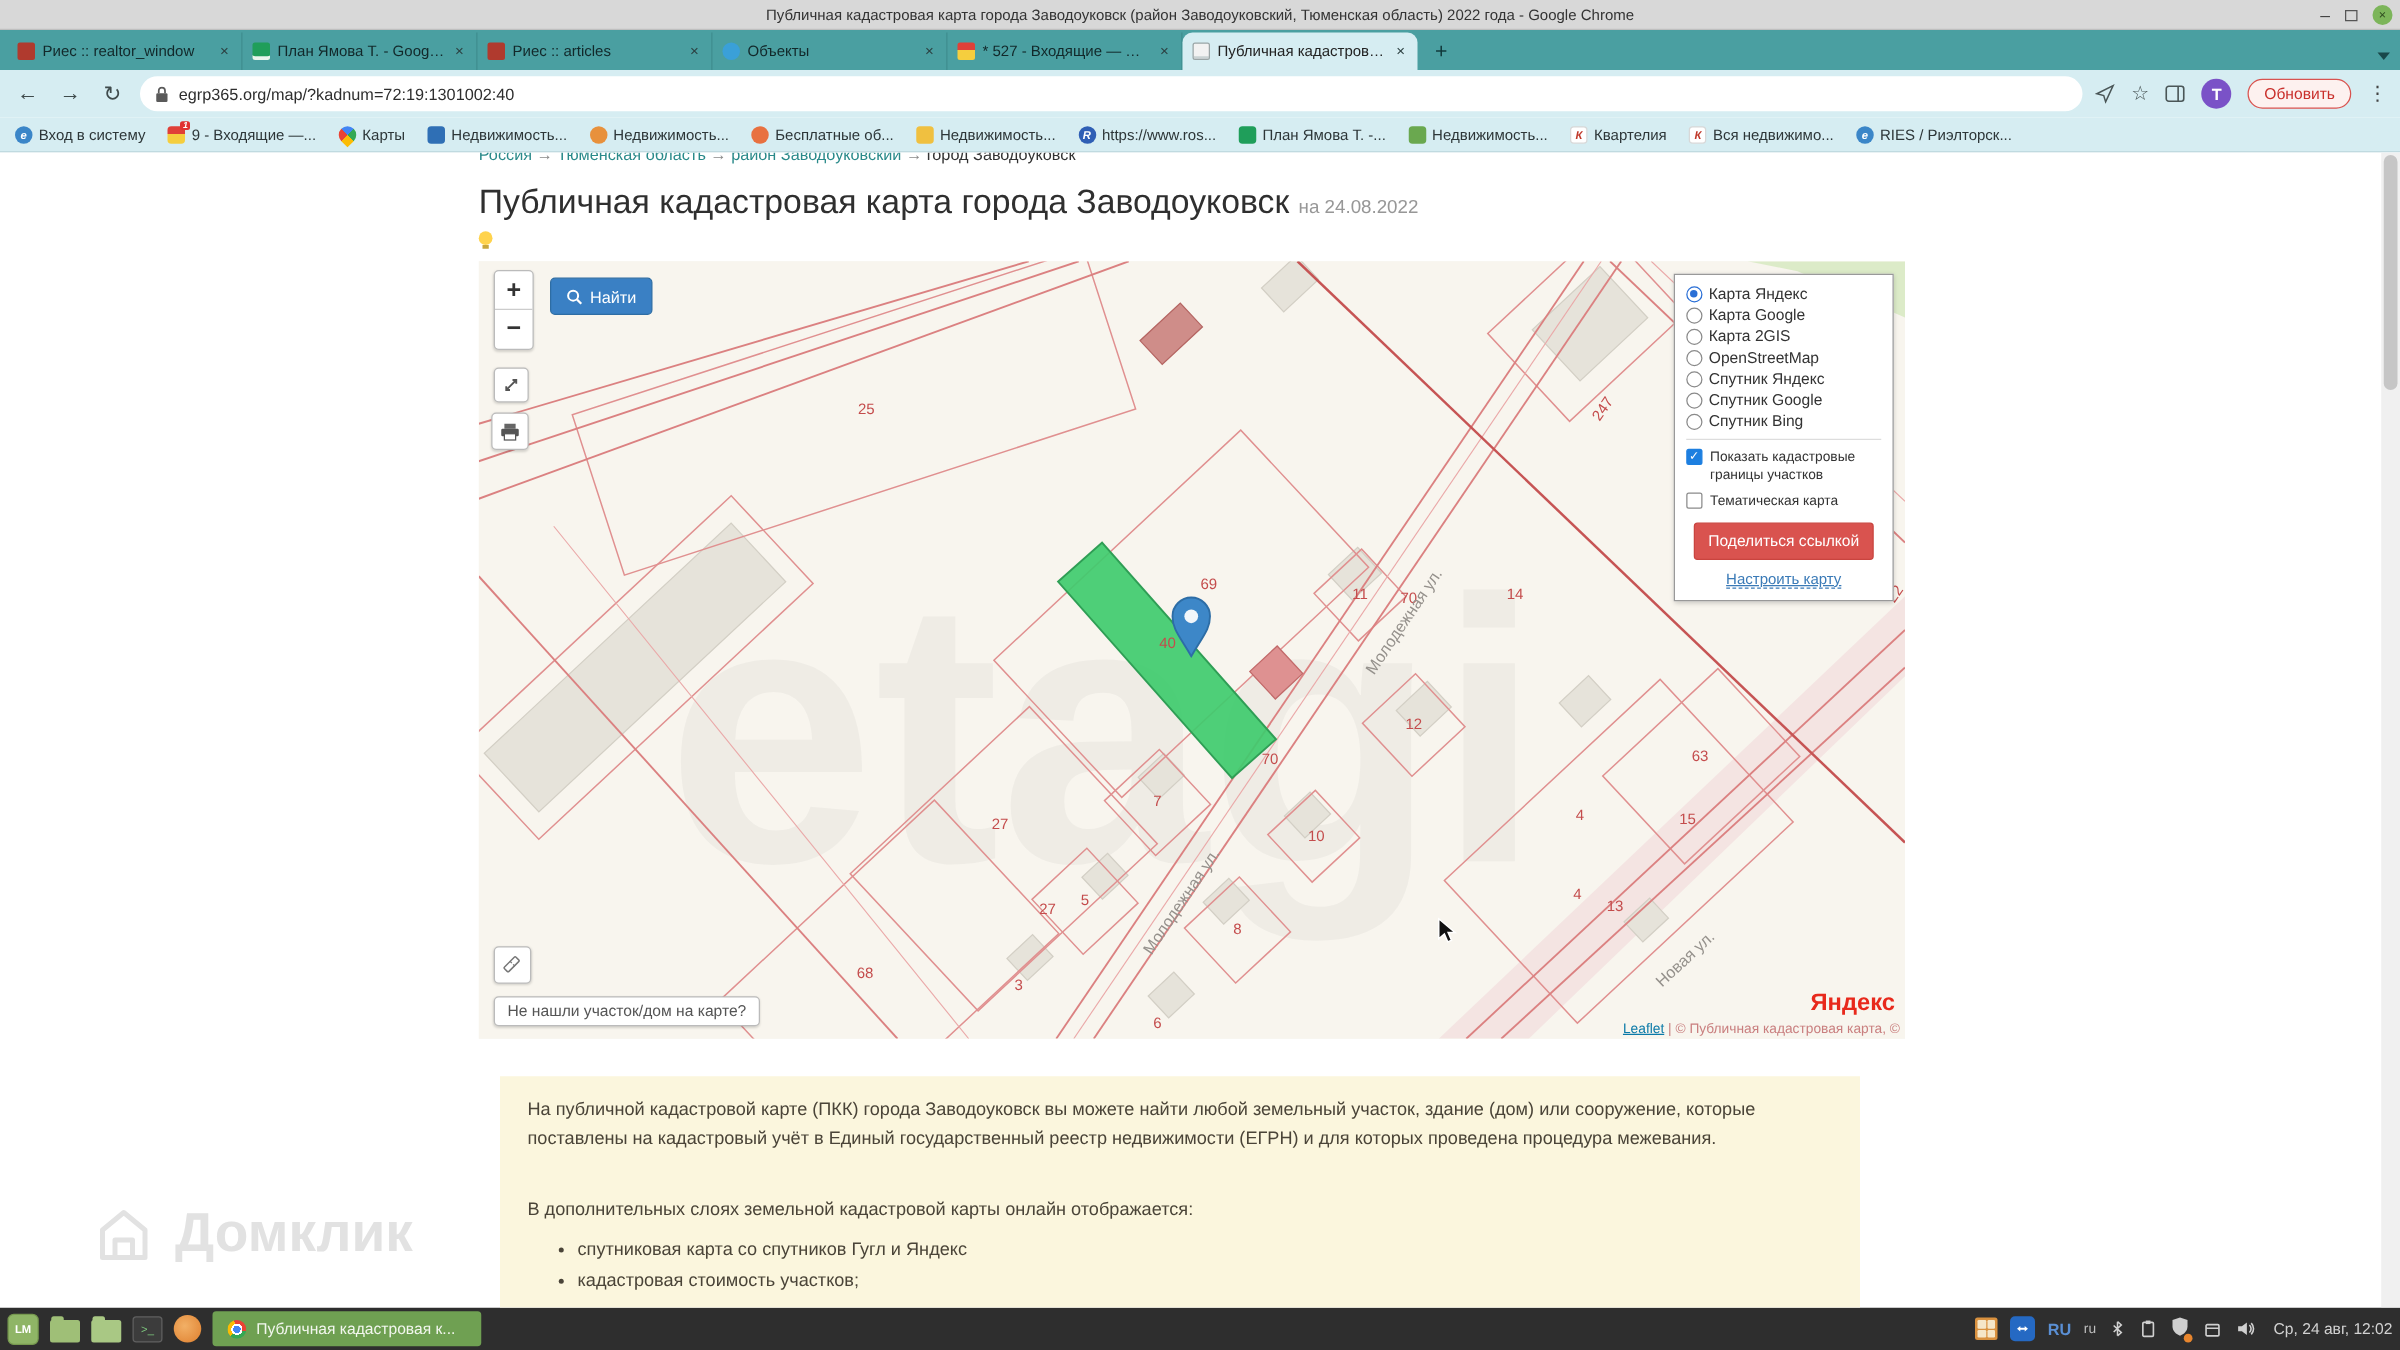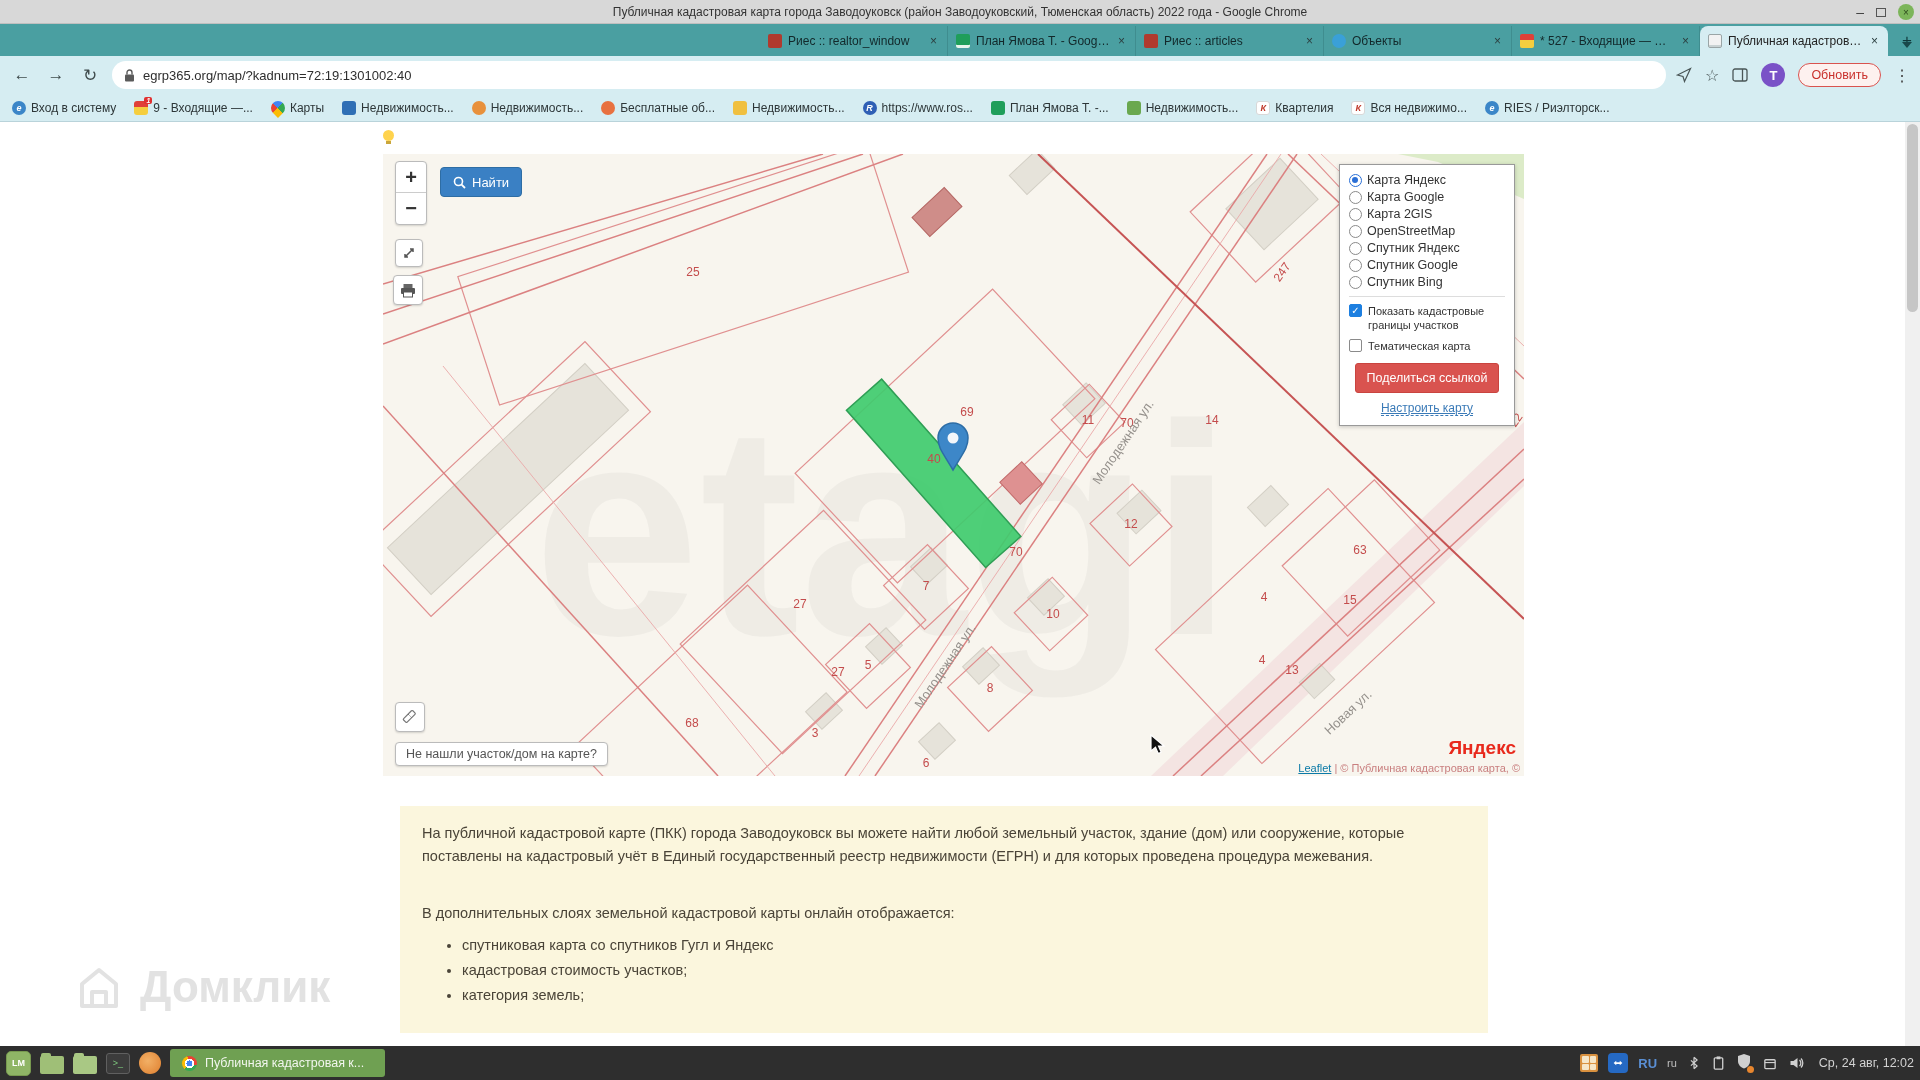--- a/index.html
+++ b/index.html
@@ -8,21 +8,21 @@
 
   
   .titlebar { height:24px; background:#d8d8d8; display:flex; align-items:center; justify-content:center; position:relative; border-bottom:1px solid #bfbfbf; }
   .titlebar .title-text { font-size:12px; color:#333; }
   .win-controls { position:absolute; right:6px; top:0; height:24px; display:flex; align-items:center; gap:12px; }
   .win-min { font-size:14px; color:#444; line-height:10px; cursor:default; }
   .win-restore { width:10px; height:9px; border:1.5px solid #555; }
   .win-close { width:16px; height:16px; border-radius:50%; background:#7cb55a; color:#2e4a1f; font-size:10px; display:flex; align-items:center; justify-content:center; }
 
   
-  .tabbar { height:32px; background:#4a9fa1; display:flex; align-items:flex-end; padding-left:6px; position:relative;justify-content:flex-end; }
+  .tabbar { height:32px; background:#4a9fa1; display:flex; align-items:flex-end; padding-left:6px; position:relative; }
   .tab { width:188px; height:30px; display:flex; align-items:center; gap:6px; padding:0 8px; font-size:12px; color:#12282a; border-right:1px solid #3f8d8f; cursor:default; }
   .tab .ttl { flex:1; white-space:nowrap; overflow:hidden; text-overflow:ellipsis; }
   .tab .tclose { color:#2b3f40; font-size:12px; padding:0 2px; }
   .tab.active { background:#d6edf2; border-radius:8px 8px 0 0; border-right:none; color:#222; }
   .fav { width:14px; height:14px; border-radius:2px; flex:0 0 14px; }
   .fv-ries { background:#b03a2e; }
   .fv-sheets { background:#1f9e5a; box-shadow:inset 0 -4px 0 -1px #e8f5ec; }
   .fv-objects { background:#3aa0d8; border-radius:50%; }
   .fv-mail { background:linear-gradient(#e04038 42%, #f5ce3e 42%); }
   .fv-doc { background:#f2f2f2; border:1px solid #9aa5a6; box-shadow:inset 0 -3px 0 -1px #c9d2d3; }
@@ -266,21 +266,30 @@
       </span>
     <span class="bm">
         <i class="bi bi-globe">e</i>
         <span>RIES / Риэлторск...</span>
       </span>
   </div>
 
   <div class="viewport">
 
     <div class="content">
-
+      <div class="breadcrumb">
+        <div class="bc-in">
+          <a href="#">Россия</a> →
+          <a href="#">Тюменская область</a> →
+          <a href="#">район Заводоуковский</a> →
+          <span class="bc-cur">город Заводоуковск</span>
+        </div>
+      </div>
+
+      <h1 class="page-title"><span>Публичная кадастровая карта города Заводоуковск</span> <span class="title-date">на 24.08.2022</span></h1>
 
       <div class="hint">
         <span class="bulb"></span>
       </div>
 
       <div class="map-box">
         <svg class="mapsvg" width="1141" height="622" viewBox="0 0 1141 622">
           <rect width="1141" height="622" fill="#f8f5ee"></rect>
           <polygon points="1015,0 1141,0 1141,45 1055,8" fill="#dcebc8"></polygon>
           <polygon points="768,622 840,622 1141,332 1141,268" fill="#f4e4e2"></polygon>

